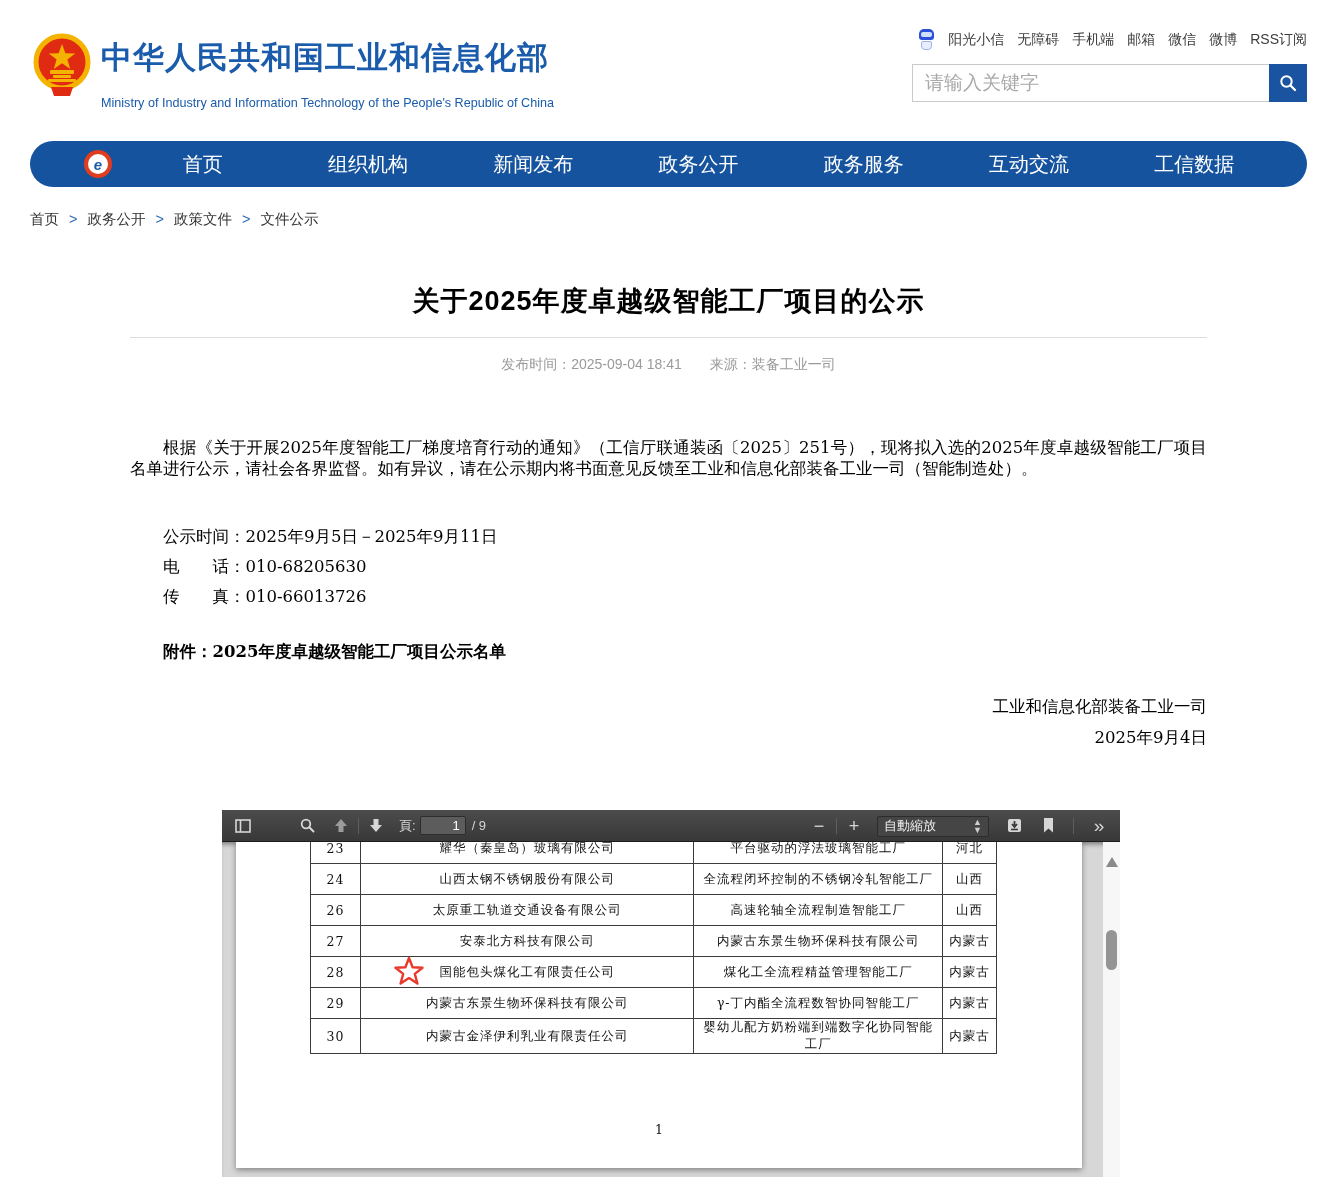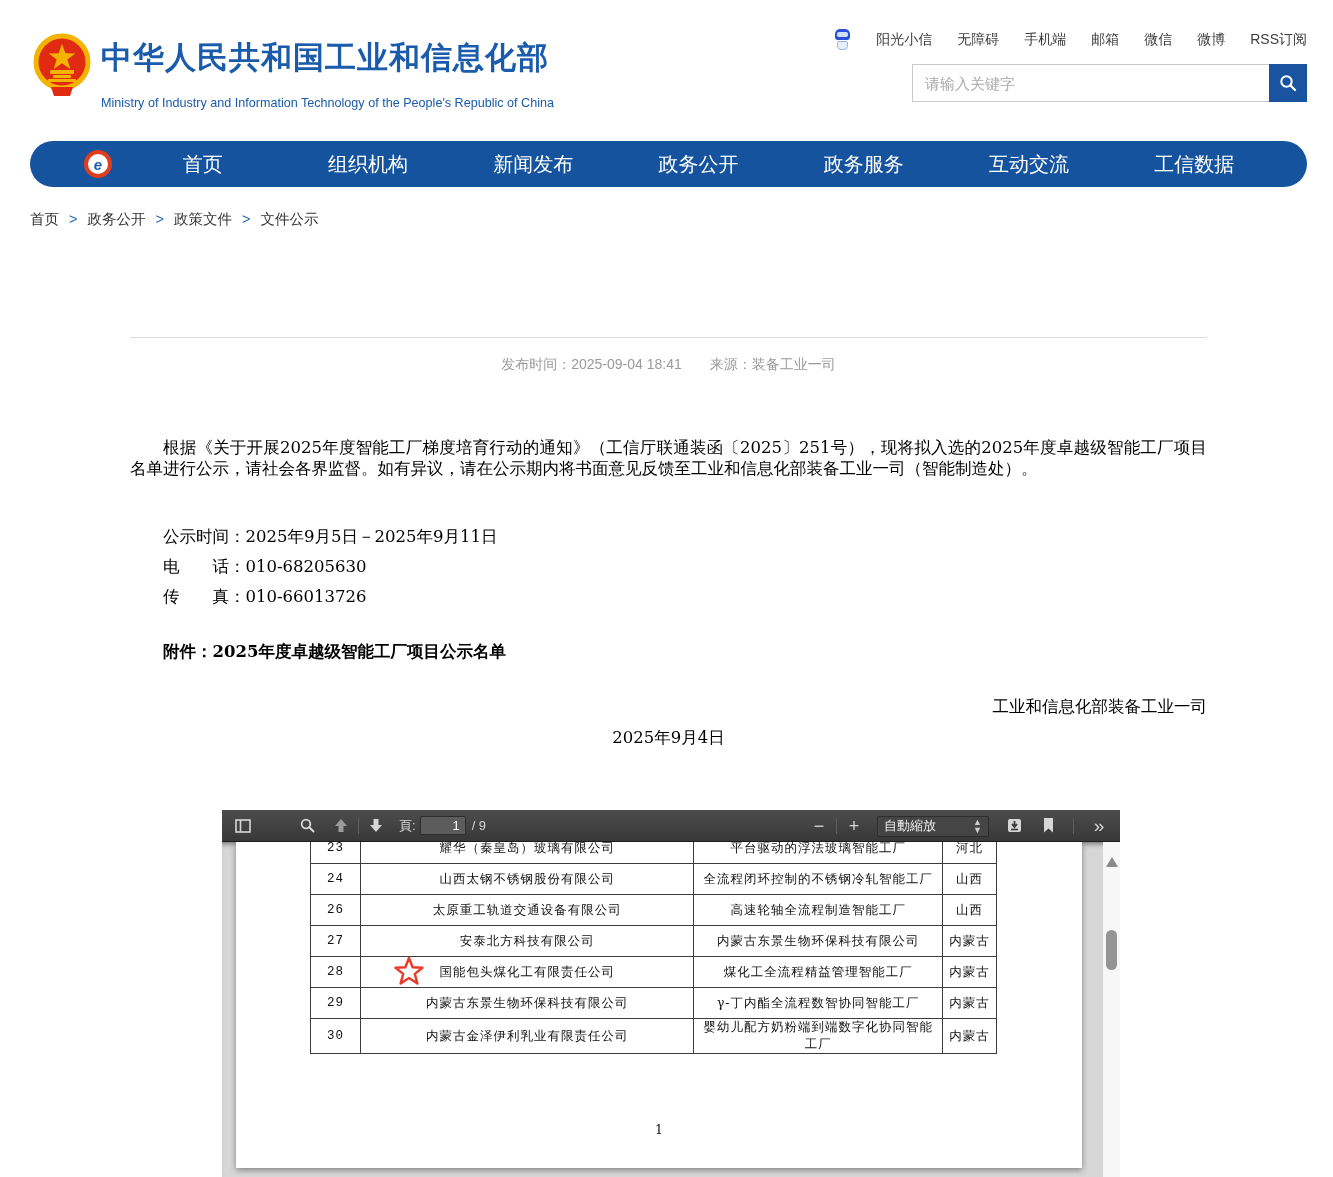--- a/index.html
+++ b/index.html
@@ -6,33 +6,33 @@
   html,body { width:1333px; height:1177px; background:#fff; overflow:hidden;
     font-family:"Liberation Sans", sans-serif; }
   .abs { position:absolute; }
   #stage { position:relative; width:1333px; height:1177px; background:#fff; }
 
   
   #emblem { left:33px; top:32px; width:58px; height:66px; }
   #site-title { left:101px; top:37px; color:#1a5bab; }
   #site-title .cn { font-size:31px; font-weight:bold; letter-spacing:1px; }
   #site-title .en { font-size:12.6px; margin-top:17px; }
-  #quick-links { top:29px; right:26px; display:flex; align-items:center; gap:25px;
+  #quick-links { top:29px; right:26px; display:flex; align-items:center; gap:13px;
     font-size:14px; color:#3c3c3c; }
   #quick-links span[data-name$="link"] { cursor:pointer; }
   .robot { width:17px; height:22px; position:relative; }
   .robot .head { position:absolute; top:0; left:1px; width:15px; height:11px;
     background:#2b4fd8; border-radius:5px 5px 3px 3px; }
   .robot .visor { position:absolute; top:3px; left:3px; width:11px; height:5px;
     background:#cfe0ff; border-radius:2px; }
   .robot .body { position:absolute; top:12px; left:3px; width:11px; height:9px;
     background:#e8eefc; border:1px solid #9db4e8; border-radius:2px 2px 4px 4px; }
   #search-box { top:64px; right:26px; width:395px; height:38px; border:1px solid #c9c9c9;
     display:flex; background:#fff; }
-  #search-input { flex:1; border:0; outline:none; font-size:15px; color:#444; padding:0 12px;
+  #search-input { flex:1; border:0; outline:none; font-size:19px; color:#444; padding:0 12px;
     font-family:"Liberation Sans",sans-serif; }
   #search-input::placeholder { color:#a9a9a9; }
   #search-btn { width:38px; height:38px; margin:-1px -1px -1px 0; border:0; background:#1a53a0;
     display:flex; align-items:center; justify-content:center; cursor:pointer; }
 
   
   #nav { left:30px; top:141px; width:1277px; height:46px; background:#15539e;
     border-radius:23px; display:flex; align-items:center; padding:0 30px; }
   #nav-logo { width:28px; height:28px; border-radius:50%; background:#e03c1e; margin:0 8px 0 24px;
     display:flex; align-items:center; justify-content:center; position:relative; }
@@ -56,21 +56,21 @@
   .doc-text { font-family:"DejaVu Serif","Liberation Serif",serif; color:#000;
     font-size:16.5px; }
   #para1 { top:437px; left:0; width:100%; line-height:21px; text-align:justify;
     text-indent:2em; }
   .info-line { left:33px; }
   #line-period { top:526px; }
   #line-phone  { top:556px; }
   #line-fax    { top:586px; }
   #line-attach { top:641px;font-weight:bold; }
   #sig-org  { top:696px; width:100%; text-align:right; }
-  #sig-date { top:727px; width:100%; text-align:center; }
+  #sig-date { top:727px; width:100%; text-align:right; }
 
   
   #pdf { left:222px; top:810px; width:898px; height:367px; }
   #pdf-toolbar { position:relative; height:32px; display:flex; align-items:center;
     background:linear-gradient(#4c4c4c,#383838); border-bottom:1px solid #1c1c1c;
     color:#d6d6d6; padding:0 8px; }
   .tbtn { width:26px; height:24px; display:flex; align-items:center; justify-content:center;
     cursor:pointer; border-radius:2px; flex:none; }
   .tbtn svg { display:block; }
   .tsep { width:1px; height:16px; background:#272727; border-right:1px solid #5e5e5e;
@@ -92,21 +92,21 @@
 
   #pdf-body { position:relative; height:335px; background:#d7d7d7; overflow:hidden;
     box-shadow:inset 0 5px 5px -3px rgba(0,0,0,.45); }
   #pdf-page { position:absolute; left:14px; top:0; width:846px; height:326px; background:#fff;
     box-shadow:0 2px 6px rgba(0,0,0,.4); }
   #table-clip { position:absolute; left:74px; top:0; width:687px; height:254px; overflow:hidden; }
   #pdf-table { margin-top:-10px; border-collapse:collapse; width:687px;
     font-family:"DejaVu Serif","Liberation Serif",serif; font-size:12.5px; color:#111; }
   #pdf-table td { border:1px solid #3c3c3c; text-align:center; padding:0 4px;
     height:31px; letter-spacing:1px; }
-  #pdf-table td.no { width:50px;font-family:Liberation Mono, monospace; }
+  #pdf-table td.no { width:50px; }
   #pdf-table td.company { width:334px; }
   #pdf-table td.project { width:249px; }
   #pdf-table td.province { width:54px; }
   #star-stamp { position:absolute; left:158px; top:114px; width:30px; height:30px; }
   #pdf-pagenum { position:absolute; top:280px; width:100%; text-align:center; font-size:12.5px;
     font-family:"DejaVu Serif","Liberation Serif",serif; color:#111; }
   #pdf-scrollbar { position:absolute; right:0; top:0; width:17px; height:100%;
     background:#f7f7f7; }
   #scroll-up { position:absolute; top:15px; left:3px; width:0; height:0;
     border-left:6px solid transparent; border-right:6px solid transparent;
@@ -175,20 +175,21 @@
     <span class="crumb" data-name="breadcrumb-home">首页</span>
     <span class="sep" data-name="breadcrumb-separator">&gt;</span>
     <span class="crumb" data-name="breadcrumb-gov-disclosure">政务公开</span>
     <span class="sep" data-name="breadcrumb-separator">&gt;</span>
     <span class="crumb" data-name="breadcrumb-policy-files">政策文件</span>
     <span class="sep" data-name="breadcrumb-separator">&gt;</span>
     <span class="crumb" data-name="breadcrumb-file-publicity">文件公示</span>
   </div>
 
   <div id="article" class="abs" data-name="article">
+    <div id="article-title" class="abs" data-name="page-title">关于2025年度卓越级智能工厂项目的公示</div>
     <div id="title-divider" class="abs" data-name="title-divider"></div>
     <div id="article-meta" class="abs" data-name="article-meta">
       <span data-name="publish-time-label">发布时间：</span><span data-name="publish-time">2025-09-04 18:41</span><span class="gap"></span><span data-name="source-label">来源：</span><span data-name="source-value">装备工业一司</span>
     </div>
     <div id="para1" class="abs doc-text" data-name="article-paragraph">根据《关于开展2025年度智能工厂梯度培育行动的通知》（工信厅联通装函〔2025〕251号），现将拟入选的2025年度卓越级智能工厂项目名单进行公示，请社会各界监督。如有异议，请在公示期内将书面意见反馈至工业和信息化部装备工业一司（智能制造处）。</div>
     <div id="line-period" class="abs doc-text info-line" data-name="publicity-period-line">公示时间：2025年9月5日－2025年9月11日</div>
     <div id="line-phone" class="abs doc-text info-line" data-name="phone-line">电　　话：010-68205630</div>
     <div id="line-fax" class="abs doc-text info-line" data-name="fax-line">传　　真：010-66013726</div>
     <div id="line-attach" class="abs doc-text info-line" data-name="attachment-line">附件：2025年度卓越级智能工厂项目公示名单</div>
     <div id="sig-org" class="abs doc-text" data-name="signature-organization">工业和信息化部装备工业一司</div>

